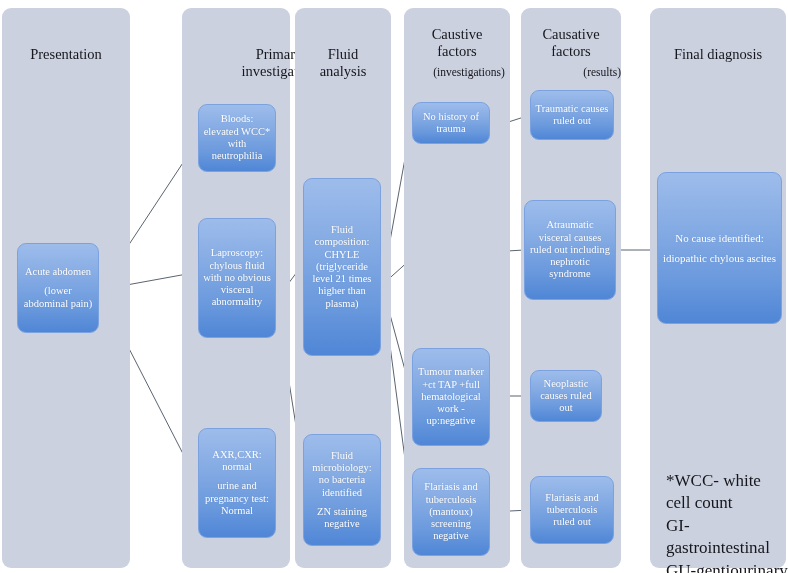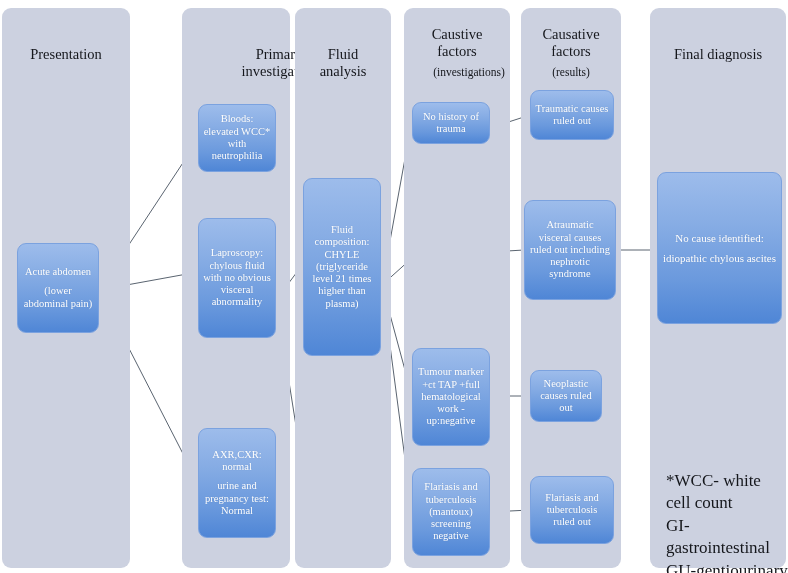--- a/index.html
+++ b/index.html
@@ -105,39 +105,43 @@
     <div class="lane-title" style="left: 2px; width: 128px; top: 46px; font-size: 14.5px; color: rgb(21, 23, 28);">Presentation</div>
     <div class="swimlane" style="left: 182px; top: 8px; width: 108px; height: 560px; background: rgb(204, 209, 224);"></div>
     <div class="lane-title" style="left: 182px; width: 108px; top: 46px; font-size: 14.5px; color: rgb(21, 23, 28); padding-left: 43px;">Primary<br>investigation</div>
     <div class="swimlane" style="left: 295px; top: 8px; width: 96px; height: 560px; background: rgb(204, 209, 224);"></div>
     <div class="lane-title" style="left: 295px; width: 96px; top: 46px; font-size: 14.5px; color: rgb(21, 23, 28);">Fluid<br>analysis</div>
     <div class="swimlane" style="left: 404px; top: 8px; width: 106px; height: 560px; background: rgb(204, 209, 224);"></div>
     <div class="lane-title" style="left: 404px; width: 106px; top: 26px; font-size: 14.5px; color: rgb(21, 23, 28);">Caustive<br>factors</div>
     <div class="lane-sub" style="left: 416px; width: 106px; top: 66px; font-size: 11.5px; color: rgb(21, 23, 28);">(investigations)</div>
     <div class="swimlane" style="left: 521px; top: 8px; width: 100px; height: 560px; background: rgb(204, 209, 224);"></div>
     <div class="lane-title" style="left: 521px; width: 100px; top: 26px; font-size: 14.5px; color: rgb(21, 23, 28);">Causative<br>factors</div>
-    <div class="lane-sub" style="left: 521px; width: 100px; top: 66px; font-size: 11.5px; color: rgb(21, 23, 28);">(results)</div>
+    <div class="lane-sub" style="left: 521px; width: 100px; top: 66px; font-size: 11.5px; color: rgb(21, 23, 28); text-align: right;">(results)</div>
     <div class="swimlane" style="left: 650px; top: 8px; width: 136px; height: 560px; background: rgb(204, 209, 224);"></div>
     <div class="lane-title" style="left: 650px; width: 136px; top: 46px; font-size: 14.5px; color: rgb(21, 23, 28);">Final diagnosis</div>
     <div class="node" style="left: 17px; top: 243px; width: 82px; height: 90px; font-size: 10.5px;">
       <p>Acute abdomen</p>
       <p>(lower abdominal pain)</p>
     </div>
     <div class="node" style="left: 198px; top: 104px; width: 78px; height: 68px; font-size: 10.5px;">
       <p>Bloods: elevated WCC* with neutrophilia</p>
     </div>
     <div class="node" style="left: 198px; top: 218px; width: 78px; height: 120px; font-size: 10.5px;">
       <p>Laproscopy: chylous fluid with no obvious visceral abnormality</p>
     </div>
     <div class="node" style="left: 198px; top: 428px; width: 78px; height: 110px; font-size: 10.5px;">
       <p>AXR,CXR: normal</p>
       <p>urine and pregnancy test: Normal</p>
     </div>
     <div class="node" style="left: 303px; top: 178px; width: 78px; height: 178px; font-size: 10.5px;">
       <p>Fluid composition: CHYLE (triglyceride level 21 times higher than plasma)</p>
+    </div>
+    <div class="node" style="left: 303px; top: 434px; width: 78px; height: 112px; font-size: 10.5px;">
+      <p>Fluid microbiology: no bacteria identified</p>
+      <p>ZN staining negative</p>
     </div>
     <div class="node" style="left: 412px; top: 102px; width: 78px; height: 42px; font-size: 10.5px;">
       <p>No history of trauma</p>
     </div>
     <div class="node" style="left: 412px; top: 348px; width: 78px; height: 98px; font-size: 10.5px;">
       <p>Tumour marker +ct TAP +full hematological work -up:negative</p>
     </div>
     <div class="node" style="left: 412px; top: 468px; width: 78px; height: 88px; font-size: 10.5px;">
       <p>Flariasis and tuberculosis (mantoux) screening negative</p>
     </div>

